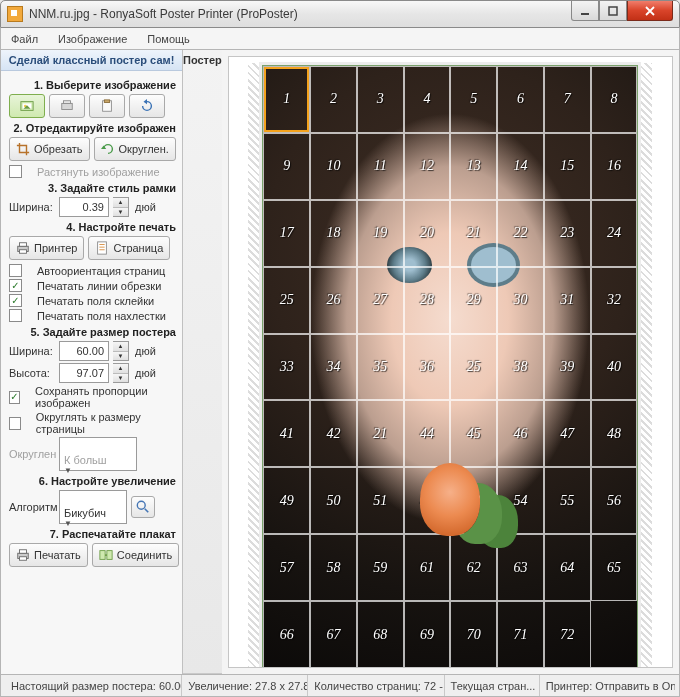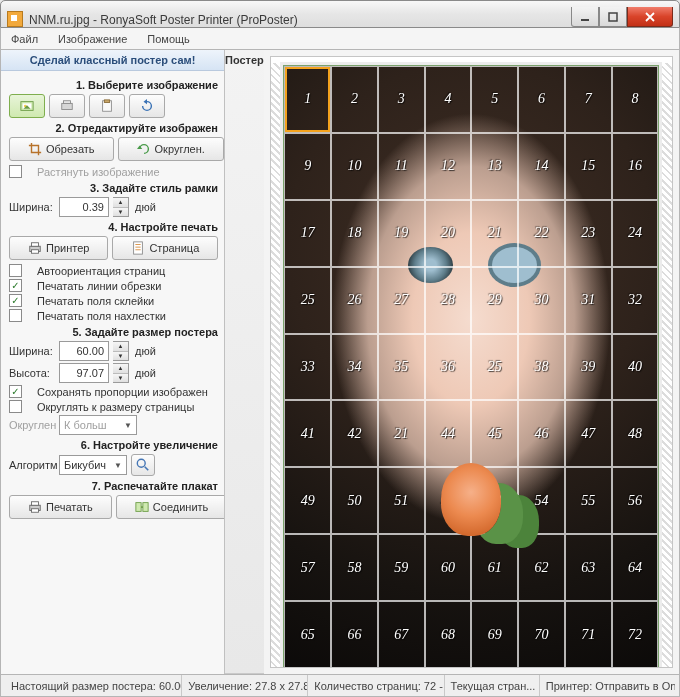--- a/index.html
+++ b/index.html
@@ -15,21 +15,21 @@
     flex-direction: column;
   }
   
   .titlebar {
     height: 28px;
     background: linear-gradient(to bottom, #f8f8f8 0%, #e6e6e6 50%, #dedede 100%);
     border: 1px solid #8a8a8a;
     border-top-left-radius: 5px;
     border-top-right-radius: 5px;
     display: flex;
-    align-items: flex-end;
+    align-items: center;
     padding: 0 6px 0 6px;
   }
   .titlebar .app-icon {
     width: 16px; height: 16px;
     background: #f2a93c;
     border: 1px solid #b87a1e;
     margin-right: 6px;
     position: relative;
   }
   .titlebar .app-icon::after{
@@ -83,21 +83,21 @@
     flex-direction:column;
     overflow:hidden;
   }
   .workspace{
     flex:1;
     display:flex;
     overflow:hidden;
   }
   
   .sidepanel{
-    width:224px;
+    width:182px;
     flex-shrink:0;
     background:#f7f7f7;
     border-right:1px solid #c0c0c0;
     display:flex;
     flex-direction:column;
   }
   .panel-header{
     background:linear-gradient(to bottom,#eef4fb,#d6e4f4);
     border-bottom:1px solid #b9c9de;
     text-align:center;
@@ -112,21 +112,21 @@
     color:#333;
   }
   .step{font-weight:bold;margin:4px 0 3px 0;color:#222;text-align:right;}
   .tool-row{display:flex;gap:4px;margin-bottom:4px;}
   .tool-btn{
     height:24px;
     border:1px solid #a9a9a9;
     background:linear-gradient(to bottom,#fdfdfd,#e6e6e6);
     border-radius:3px;
     display:flex;align-items:center;justify-content:center;
-    gap:4px;padding:0 18px;
+    gap:4px;padding:0 6px;
     color:#333;
     font-size:11px;
     cursor:default;
   }
   .tool-btn.iconly{width:36px;padding:0;}
   .tool-btn.sel{
     background:linear-gradient(to bottom,#e8f4d9,#cfe9b0);
     border-color:#7fae4e;
   }
   .icon{width:14px;height:14px;display:inline-block;}
@@ -138,22 +138,22 @@
   .fld-label{width:46px;}
   .num-input{
     width:50px;height:20px;border:1px solid #9a9a9a;background:#fff;
     display:flex;align-items:center;padding:0 4px;justify-content:flex-end;
   }
   .spin{width:16px;height:20px;border:1px solid #9a9a9a;border-left:none;display:flex;flex-direction:column;}
   .spin div{flex:1;display:flex;align-items:center;justify-content:center;font-size:6px;background:linear-gradient(#f6f6f6,#e0e0e0);}
   .spin div:first-child{border-bottom:1px solid #bbb;}
   .unit{margin-left:2px;}
   .combo{
-    height:20px;border:1px solid #9a9a9a;background:#fff;display:flex;align-items:center;
-    padding:0 4px;justify-content:space-between;
+    height:20px;border:1px solid #9a9a9a;background:#fff;display:flex;align-items:flex-start;
+    padding:16px 4px;justify-content:space-between;flex-direction:column;
   }
   .combo .arr{font-size:8px;color:#555;}
   .mag-btn{
     width:24px;height:22px;border:1px solid #a9a9a9;border-radius:3px;
     background:linear-gradient(#fdfdfd,#e6e6e6);display:flex;align-items:center;justify-content:center;
   }
   
   .preview-pane{
     flex:1;
     display:flex;flex-direction:row;
@@ -641,23 +641,20 @@
                 <div class="cell">
                   <span>57</span>
                 </div>
                 <div class="cell">
                   <span>58</span>
                 </div>
                 <div class="cell">
                   <span>59</span>
                 </div>
                 <div class="cell">
-                  <span>60</span>
-                </div>
-                <div class="cell">
                   <span>61</span>
                 </div>
                 <div class="cell">
                   <span>62</span>
                 </div>
                 <div class="cell">
                   <span>63</span>
                 </div>
                 <div class="cell">
                   <span>64</span>

